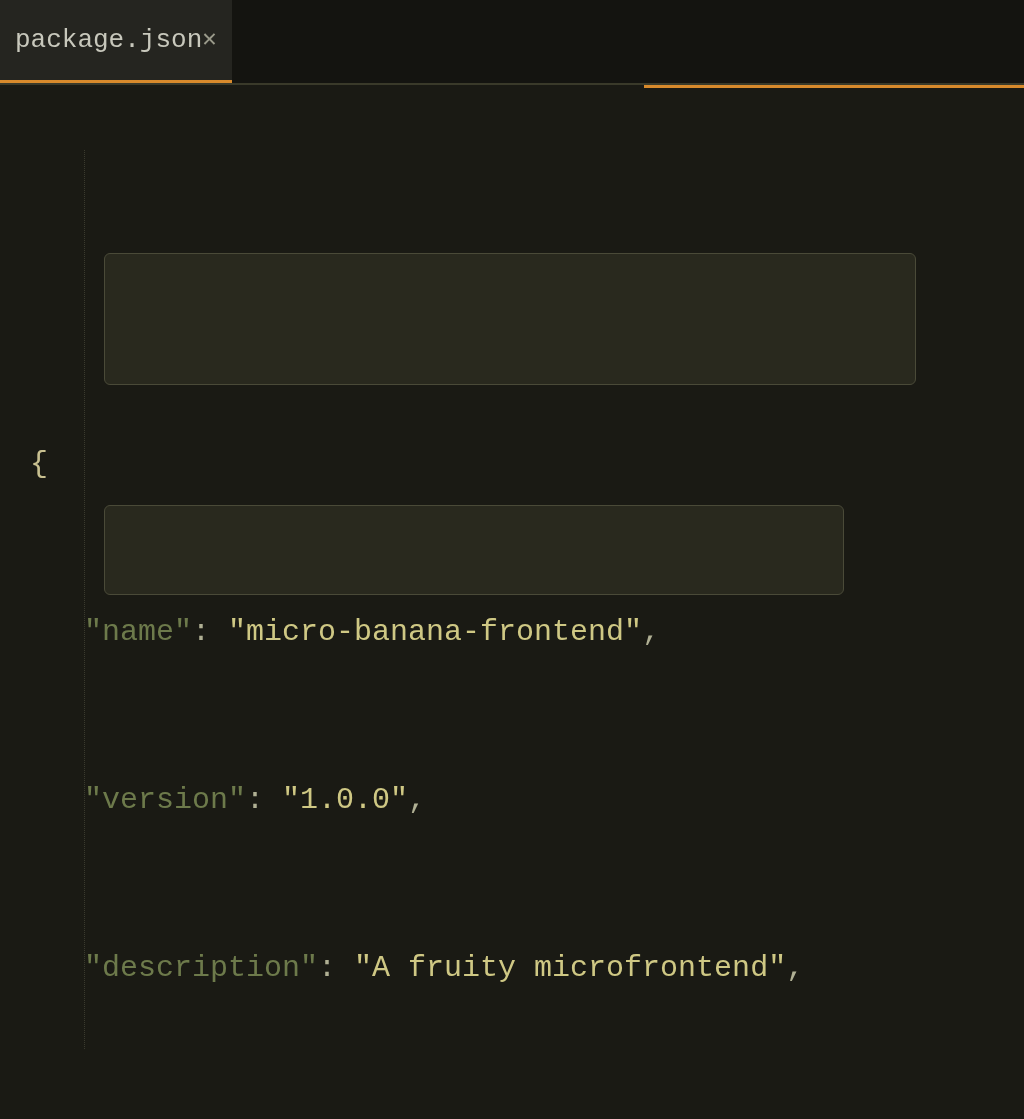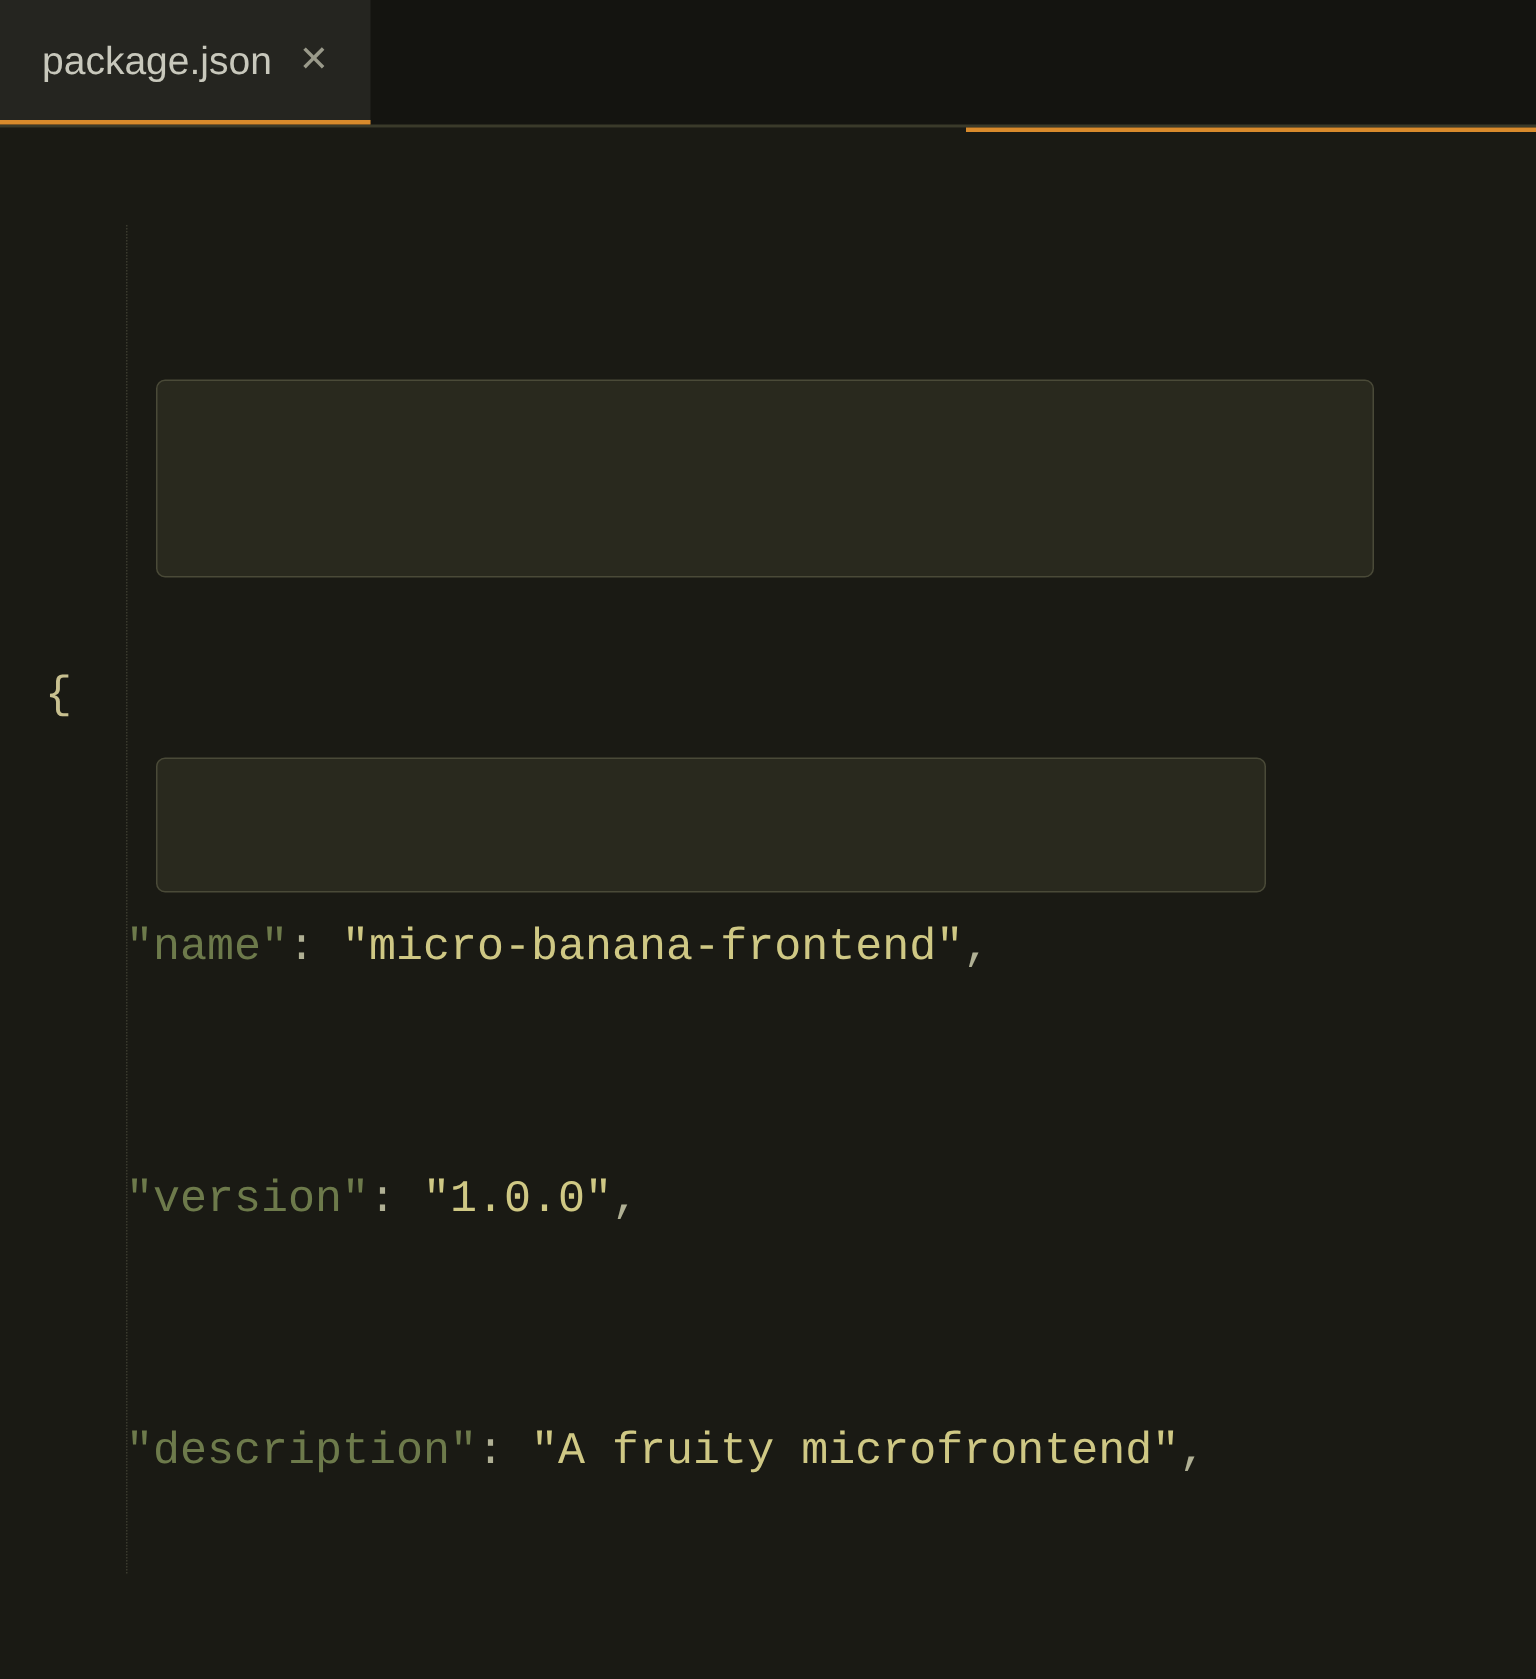--- a/index.html
+++ b/index.html
@@ -15,26 +15,25 @@
     display: flex;
     align-items: stretch;
     height: 85px;
     background: #141410;
     border-bottom: 2px solid #3a3a2a;
   }
 
   .tab {
     display: flex;
     align-items: center;
-    padding: 0 28px;
+    padding: 0 15px;
     background: #252520;
     color: #c8c8bc;
     font-size: 26px;
-    font-family: Liberation Sans, sans-serif;
-    gap: 18px;
+    font-family: Liberation Mono, monospace;
     position: relative;
     cursor: pointer;
   }
   .tab.active {
     border-bottom: 3px solid #d88a2c;
   }
   .tab-close {
     color: #9a9a8a;
     font-size: 24px;
     cursor: pointer;

